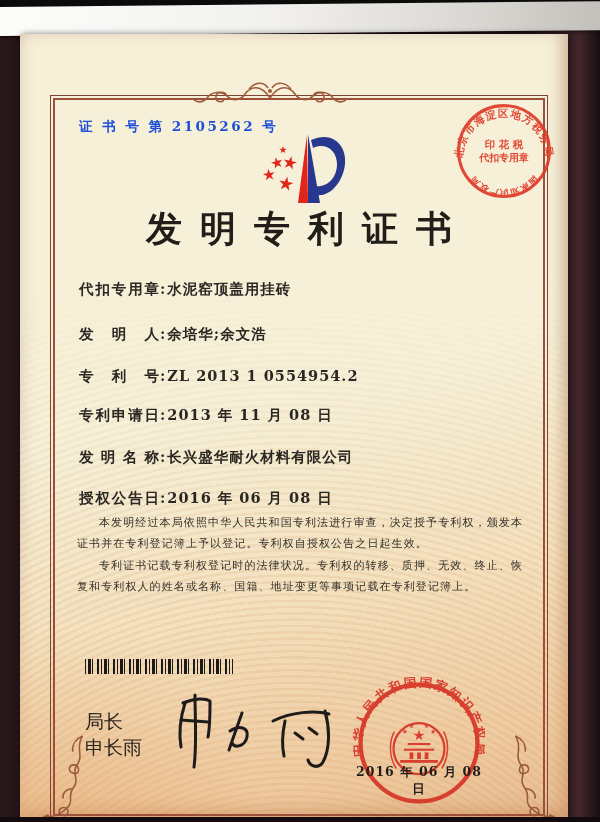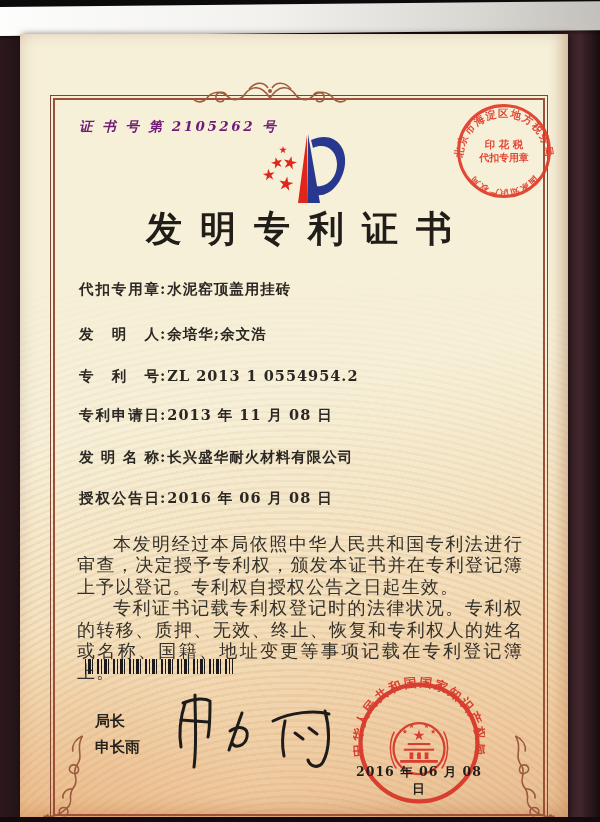--- a/index.html
+++ b/index.html
@@ -19,35 +19,35 @@
          background:repeating-radial-gradient(140% 95% at 50% 132%, rgba(188,116,58,.13) 0 2.5px, rgba(188,116,58,0) 2.5px 6.5px);
          -webkit-mask-image:linear-gradient(to bottom,transparent 30%,#000 72%);
          mask-image:linear-gradient(to bottom,transparent 30%,#000 72%);}
   .warm{position:absolute;inset:0;pointer-events:none;
          background:linear-gradient(168deg, rgba(240,210,160,0) 46%, rgba(236,178,112,.26) 70%, rgba(229,156,92,.46) 90%, rgba(216,140,80,.52) 100%),
                     radial-gradient(55% 38% at 6% 102%, rgba(222,142,82,.32), rgba(222,142,82,0) 70%);}
 
   .frame{position:absolute;left:30px;top:61px;width:496px;height:722px;border:1px solid #7e4434;}
   .frame::before{content:"";position:absolute;inset:2px;border:2px solid #9d5038;pointer-events:none;}
 
-  .cert-no{position:absolute;left:28px;top:22px;font-size:13.5px;letter-spacing:2.5px;color:#701a75;font-weight:600;font-style:italic;}
+  .cert-no{position:absolute;left:28px;top:22px;font-size:13.5px;letter-spacing:2.5px;color:#1d4ed8;font-weight:600;}
   .ghost{position:absolute;left:182px;top:14px;font-size:14px;letter-spacing:3px;color:rgba(212,84,62,.17);font-weight:700;}
   .logo{position:absolute;left:202px;top:34px;width:95px;height:80px;}
   .title{position:absolute;left:0;right:0;top:109px;text-align:center;font-size:36px;font-weight:700;
          letter-spacing:18px;padding-left:18px;color:#211d19;}
   .frow{position:absolute;left:28px;font-size:14.5px;color:#2b2723;font-weight:600;white-space:nowrap;}
   .flabel{display:inline-block;width:80px;text-align:justify;text-align-last:justify;}
   .fcolon{margin:0 2px 0 1px;}
   .fvalue{letter-spacing:1px;}
-  .paras{position:absolute;left:26px;top:416px;width:446px;font-size:18px;line-height:21.4px;
-         letter-spacing:1.1px;color:#34302a;text-align:justify;font-weight:500;margin-top:21px;}
+  .paras{position:absolute;left:26px;top:416px;width:446px;font-size:11px;line-height:21.4px;
+         letter-spacing:1.1px;color:#34302a;text-align:justify;font-weight:500;}
   .paras p{margin:0;text-indent:2em;}
   .barcode{position:absolute;left:34px;top:563px;width:148px;height:15px;
          background:repeating-linear-gradient(90deg,#1a1a1a 0 1.5px,transparent 1.5px 3px,#1a1a1a 3px 6px,transparent 6px 7.5px,#1a1a1a 7.5px 8.5px,transparent 8.5px 12px,#1a1a1a 12px 14px,transparent 14px 16px);}
-  .director{position:absolute;left:34px;top:612px;font-size:15px;font-weight:700;color:#26221e;line-height:26px;margin-left:10px;}
+  .director{position:absolute;left:34px;top:612px;font-size:19px;font-weight:400;color:#26221e;line-height:26px;}
   .signature{position:absolute;left:112px;top:591px;width:205px;height:90px;}
   .tax-stamp{position:absolute;left:401px;top:3px;width:104px;height:104px;opacity:.92;}
   .office-seal{position:absolute;left:302px;top:581px;width:132px;height:132px;opacity:.95;}
   .seal-date{position:absolute;left:300px;top:668px;width:136px;text-align:center;font-size:12.5px;
              font-weight:700;color:#201d19;letter-spacing:1px;z-index:5;}
   .footer{position:absolute;left:0;right:40px;top:699px;text-align:center;font-size:11.5px;color:#3a352e;letter-spacing:1px;}
   .orn-top{position:absolute;left:140px;top:-20px;width:158px;height:38px;}
   .orn-bl{position:absolute;left:-12px;bottom:-4px;width:48px;height:88px;}
   .orn-br{position:absolute;right:-12px;bottom:-4px;width:48px;height:88px;transform:scaleX(-1);}
   svg text{font-family:"DejaVu Serif","Liberation Serif",serif;}

